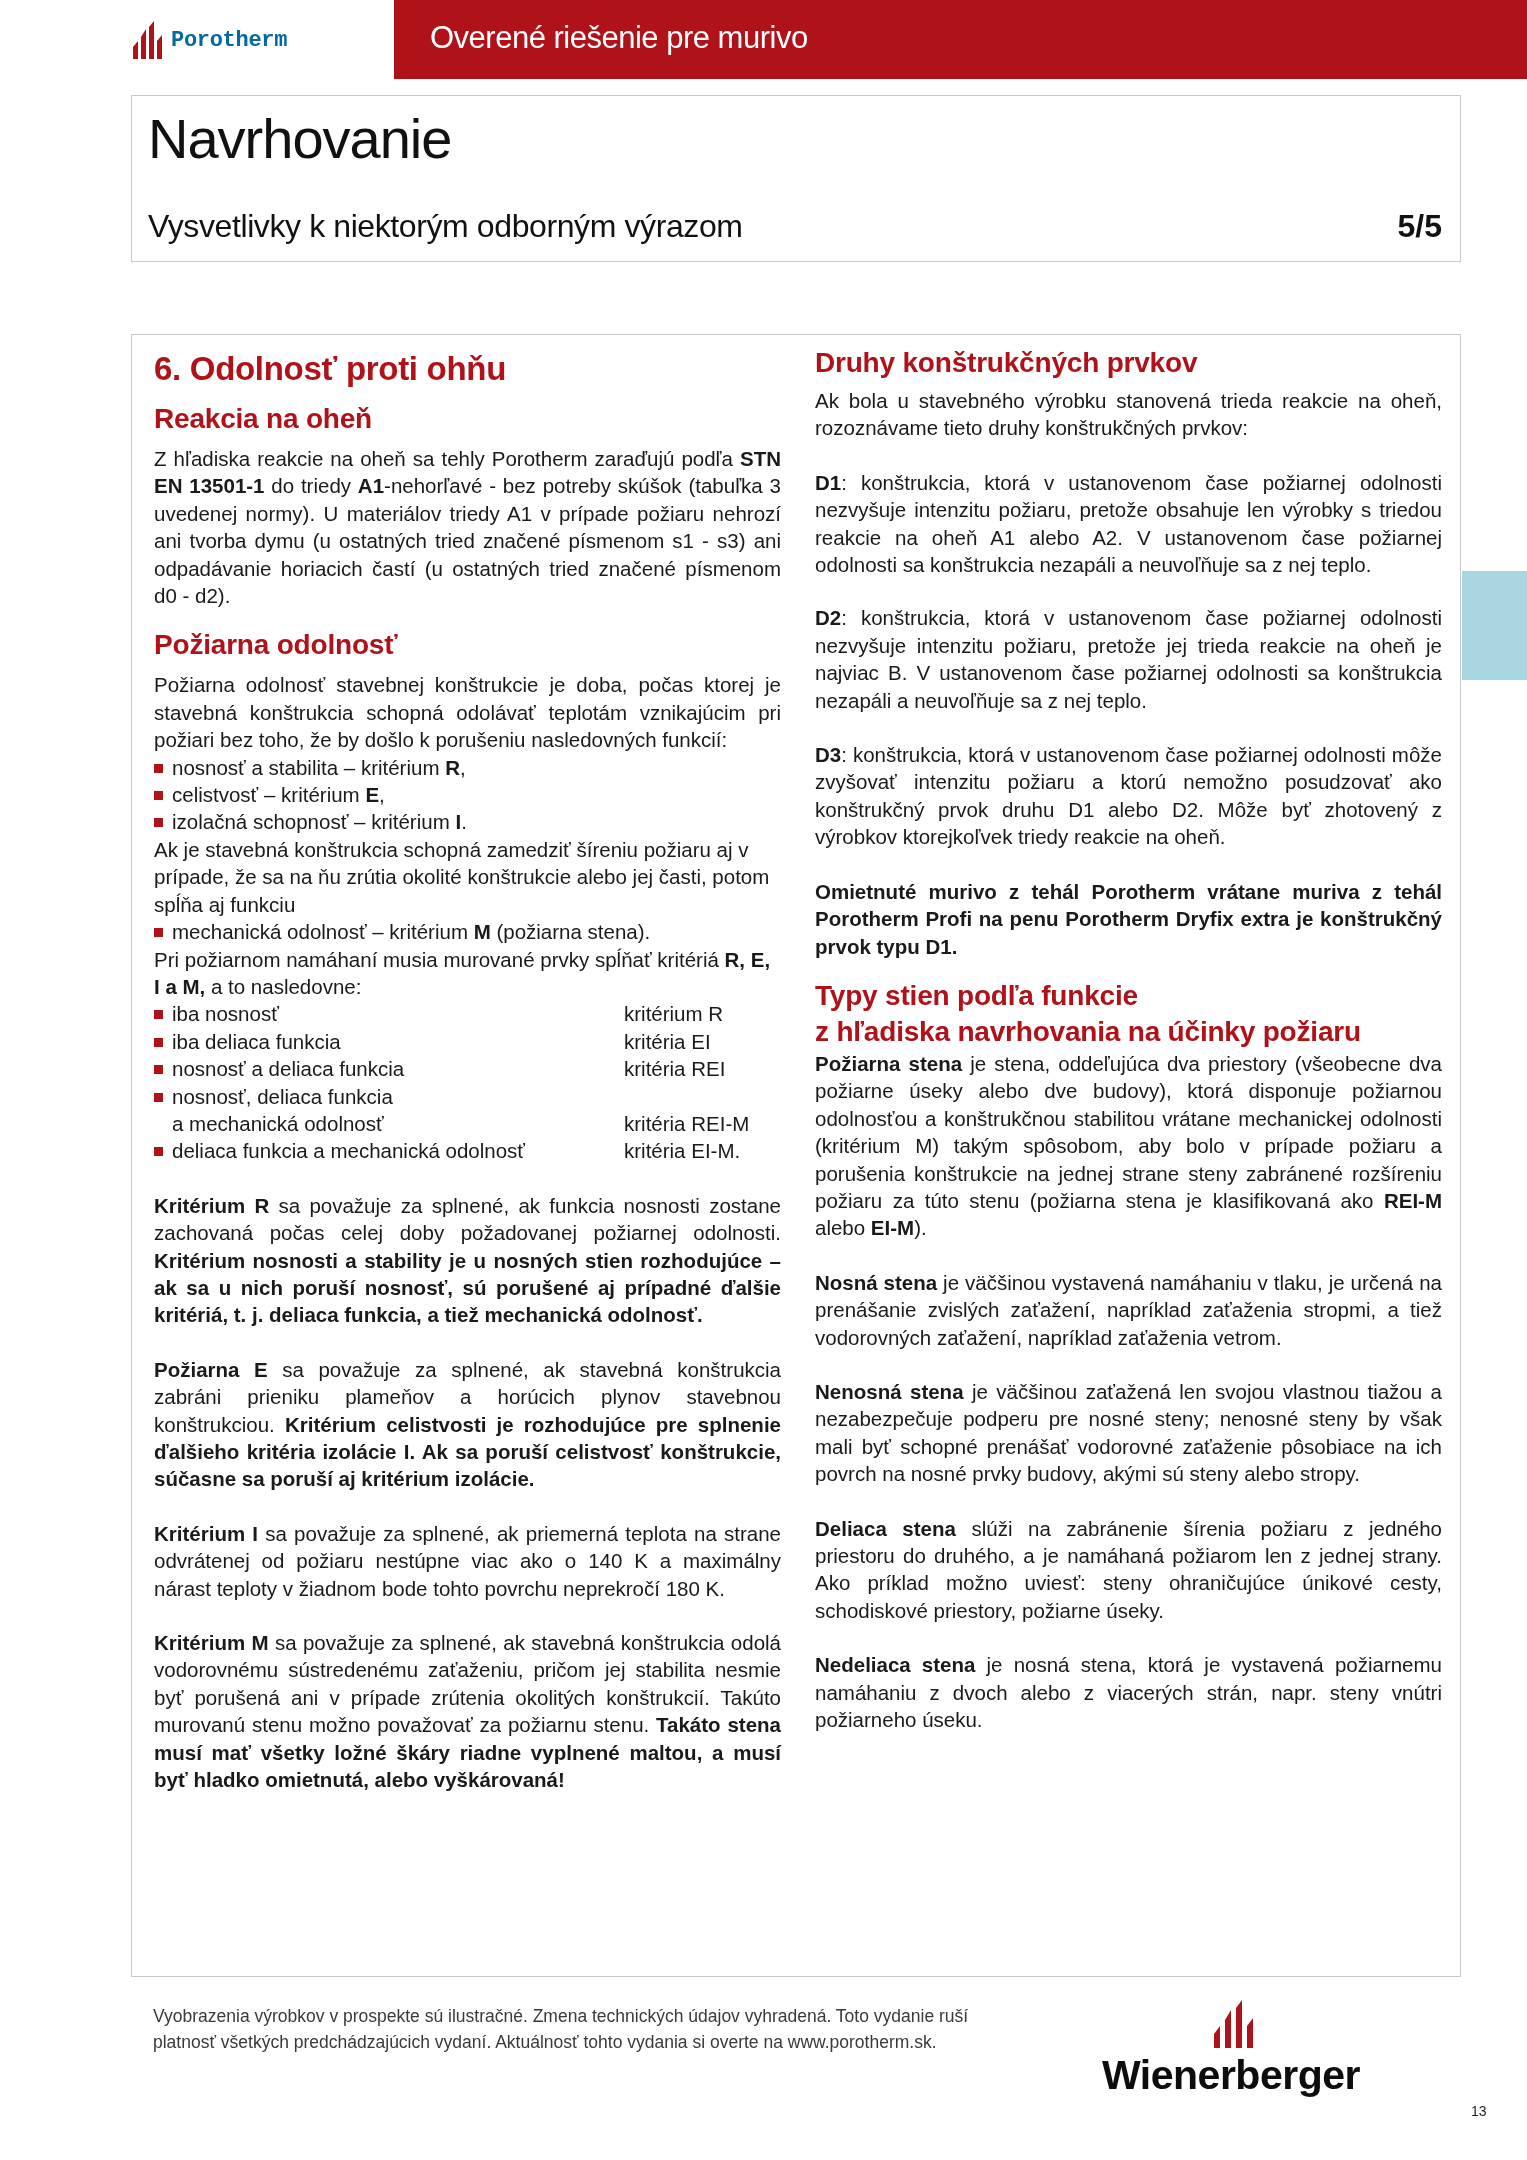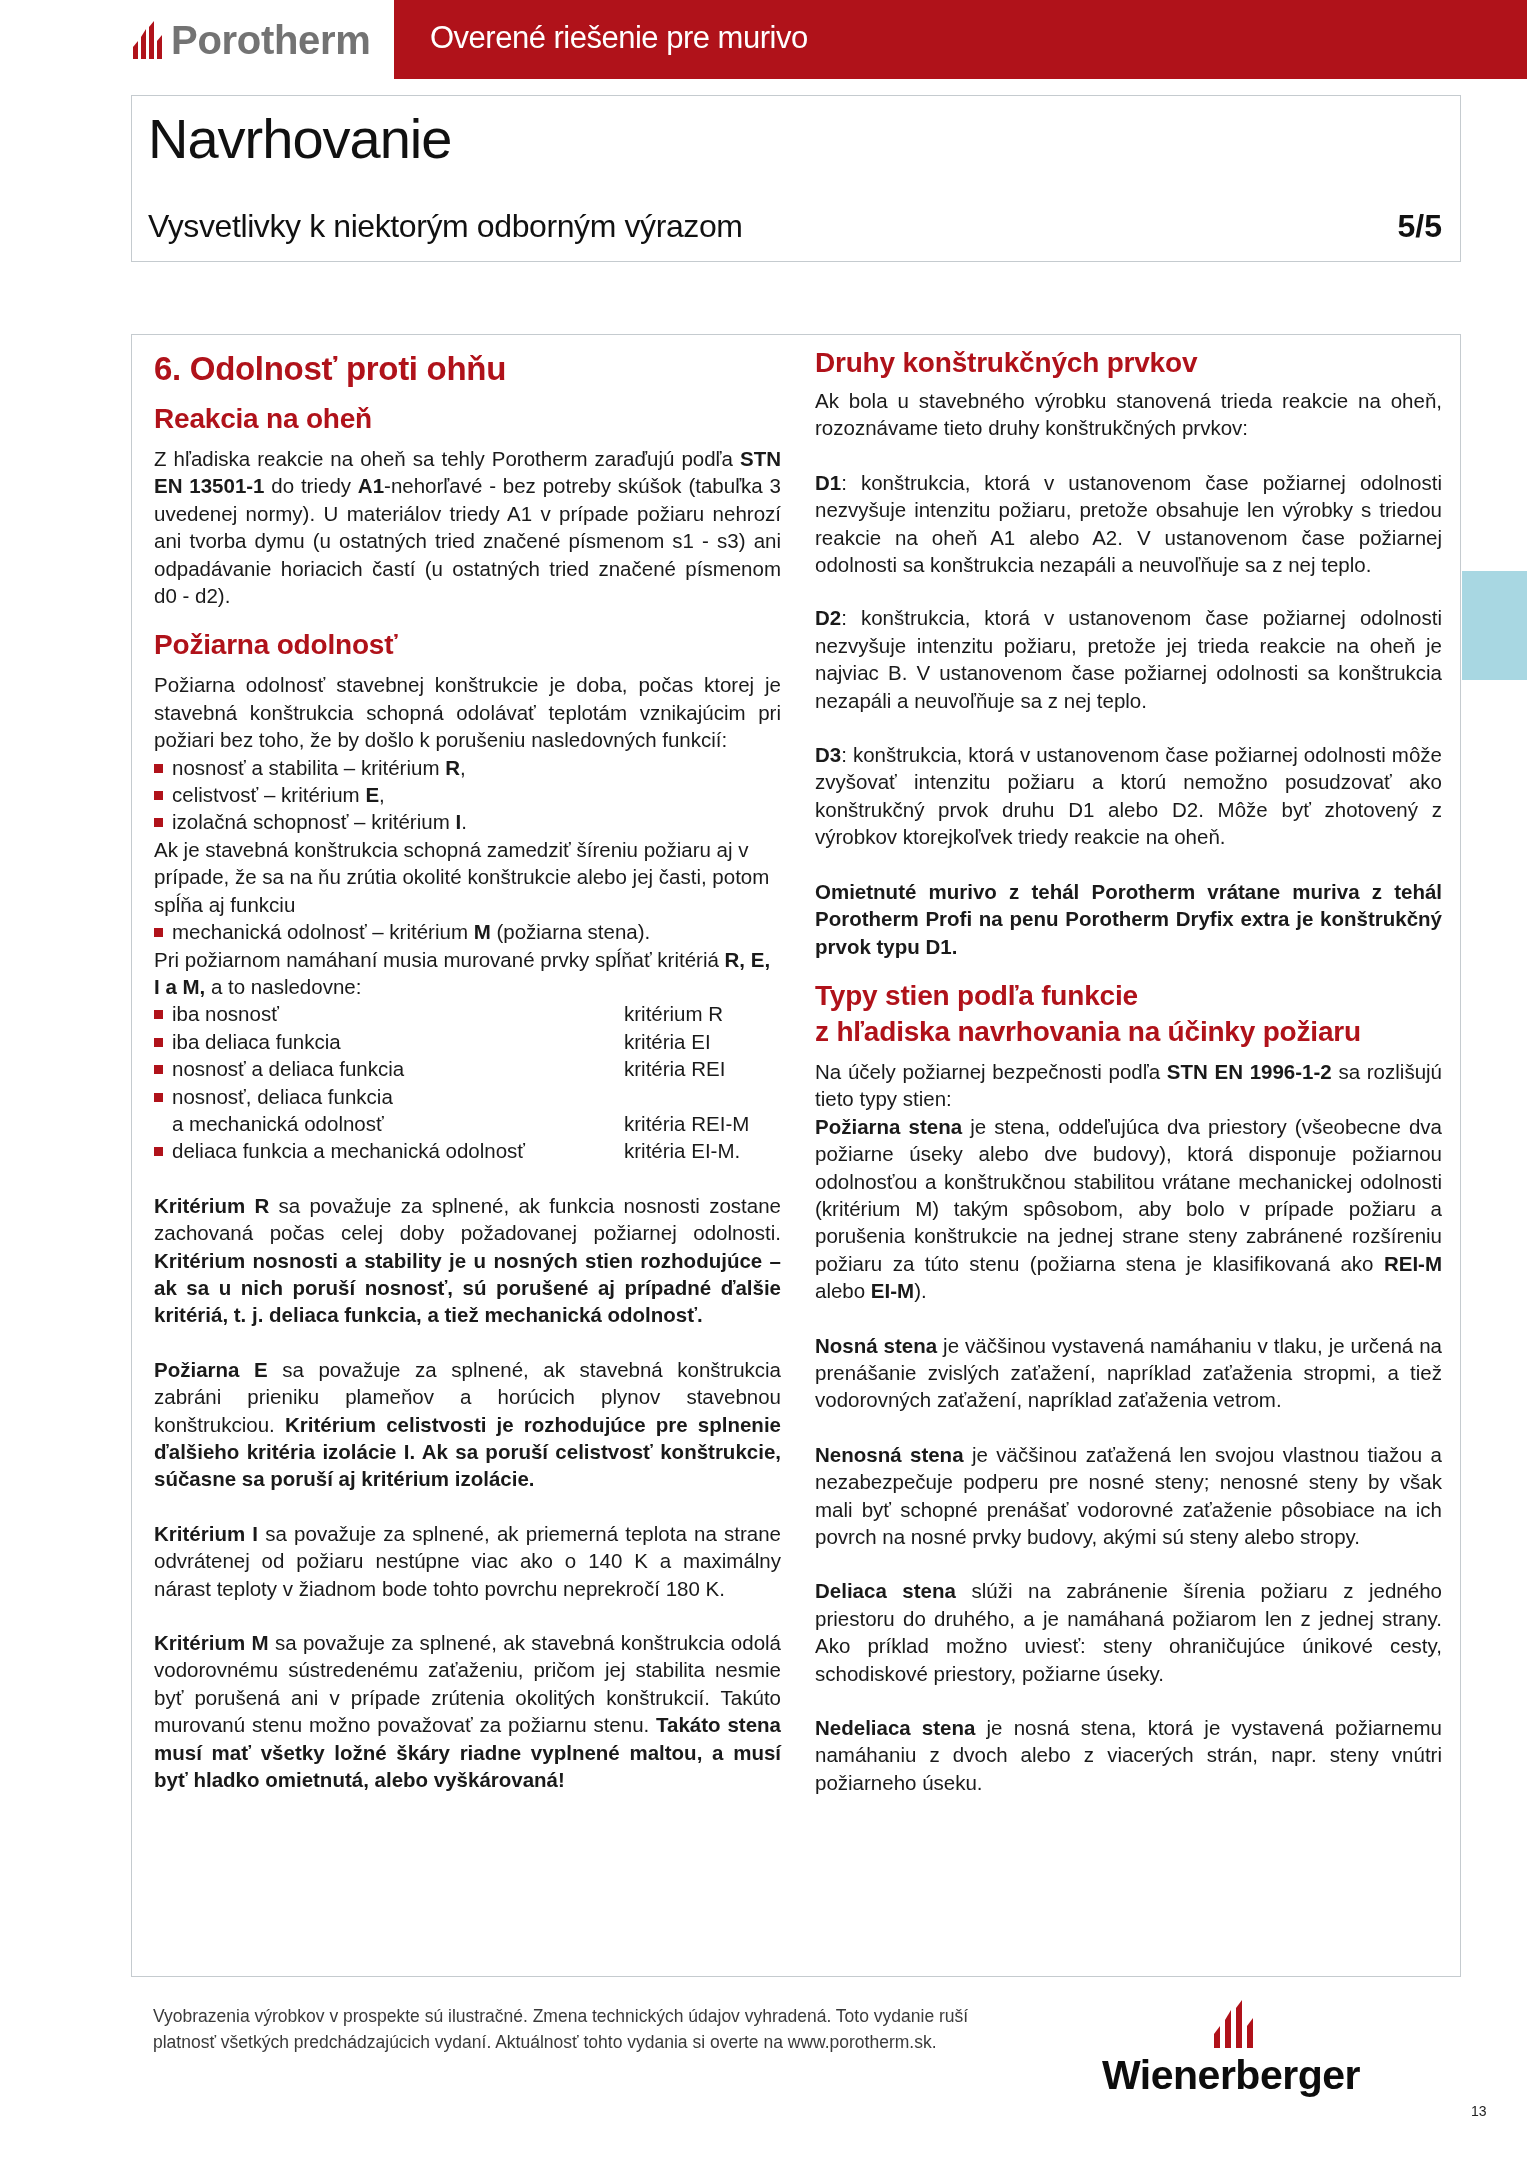--- a/index.html
+++ b/index.html
@@ -1,21 +1,21 @@
 <!DOCTYPE html>
 <html><head>
 <meta charset="utf-8">
 <style>
   * { box-sizing: border-box; margin: 0; padding: 0; }
   html, body { width: 1527px; height: 2160px; background: #ffffff; overflow: hidden; }
   body { position: relative; font-family: "Liberation Sans", sans-serif; color: #1a1a1a; }
 
   .topbar-logo { position: absolute; left: 131px; top: 18px; height: 44px; display: flex; align-items: center; gap: 6px; }
   .topbar-logo svg { display: block; }
-  .logo-word { font-family: Liberation Sans, sans-serif; font-weight: bold; font-size: 40px; color: #737373; letter-spacing: -0.3px; }
+  .logo-word { font-family: Liberation Mono, monospace; font-weight: bold; font-size: 22px; color: #0369a1; letter-spacing: -0.3px; }
   .red-band { position: absolute; left: 394px; top: 0; width: 1133px; height: 79px; background: #b0121a; }
   .red-band .tagline { position: absolute; left: 36px; top: 20px; font-size: 31px; color: #ffffff; font-weight: normal; letter-spacing: -0.5px; }
 
   .header-box { position: absolute; left: 131px; top: 95px; width: 1330px; height: 167px; border: 1.5px solid #c5cbcf; background: #fff; }
   .header-box .title { position: absolute; left: 16px; top: 10px; font-size: 56px; color: #111; letter-spacing: -1px; }
   .header-box .subtitle { position: absolute; left: 16px; top: 112px; font-size: 32px; color: #111; letter-spacing: -0.4px; }
   .header-box .pageof { position: absolute; right: 18px; top: 112px; font-size: 32px; color: #111; font-weight: bold; }
 
   .side-tab { position: absolute; left: 1462px; top: 571px; width: 65px; height: 109px; background: #a8d7e2; }
 
@@ -123,21 +123,20 @@
     <p class="just" style="margin-top:6px;">Ak bola u stavebného výrobku stanovená trieda reakcie na oheň, rozoznávame tieto druhy konštrukčných prvkov:</p>
     <p class="just" style="margin-top:27px;"><b>D1</b><span>: konštrukcia, ktorá v ustanovenom čase požiarnej odolnosti nezvyšuje intenzitu požiaru, pretože obsahuje len výrobky s triedou reakcie na oheň A1 alebo A2. V ustanovenom čase požiarnej odolnosti sa konštrukcia nezapáli a neuvoľňuje sa z nej teplo.</span></p>
     <p class="just" style="margin-top:26px;"><b>D2</b><span>: konštrukcia, ktorá v ustanovenom čase požiarnej odolnosti nezvyšuje intenzitu požiaru, pretože jej trieda reakcie na oheň je najviac B. V ustanovenom čase požiarnej odolnosti sa konštrukcia nezapáli a neuvoľňuje sa z nej teplo.</span></p>
     <p class="just" style="margin-top:27px;"><b>D3</b><span>: konštrukcia, ktorá v ustanovenom čase požiarnej odolnosti môže zvyšovať intenzitu požiaru a ktorú nemožno posudzovať ako konštrukčný prvok druhu D1 alebo D2. Môže byť zhotovený z výrobkov ktorejkoľvek triedy reakcie na oheň.</span></p>
     <p class="just" style="margin-top:27px;"><b>Omietnuté murivo z tehál Porotherm vrátane muriva z tehál Porotherm Profi na penu Porotherm Dryfix extra je konštrukčný prvok typu D1.</b></p>
 
     <div class="h2" style="margin-top:18px;">
       <div>Typy stien podľa funkcie</div>
       <div>z hľadiska navrhovania na účinky požiaru</div>
     </div>
-    <p class="just" style="margin-top:8px;"><span>Na účely požiarnej bezpečnosti podľa </span><b>STN EN 1996-1-2</b><span> sa rozlišujú tieto typy stien:</span></p>
     <p class="just"><b>Požiarna stena</b><span> je stena, oddeľujúca dva priestory (všeobecne dva požiarne úseky alebo dve budovy), ktorá disponuje požiarnou odolnosťou a konštrukčnou stabilitou vrátane mechanickej odolnosti (kritérium M) takým spôsobom, aby bolo v prípade požiaru a porušenia konštrukcie na jednej strane steny zabránené rozšíreniu požiaru za túto stenu (požiarna stena je klasifikovaná ako </span><b>REI-M</b><span> alebo </span><b>EI-M</b><span>).</span></p>
     <p class="just" style="margin-top:27px;"><b>Nosná stena</b><span> je väčšinou vystavená namáhaniu v tlaku, je určená na prenášanie zvislých zaťažení, napríklad zaťaženia stropmi, a tiež vodorovných zaťažení, napríklad zaťaženia vetrom.</span></p>
     <p class="just" style="margin-top:27px;"><b>Nenosná stena</b><span> je väčšinou zaťažená len svojou vlastnou tiažou a nezabezpečuje podperu pre nosné steny; nenosné steny by však mali byť schopné prenášať vodorovné zaťaženie pôsobiace na ich povrch na nosné prvky budovy, akými sú steny alebo stropy.</span></p>
     <p class="just" style="margin-top:27px;"><b>Deliaca stena</b><span> slúži na zabránenie šírenia požiaru z jedného priestoru do druhého, a je namáhaná požiarom len z jednej strany. Ako príklad možno uviesť: steny ohraničujúce únikové cesty, schodiskové priestory, požiarne úseky.</span></p>
     <p class="just" style="margin-top:27px;"><b>Nedeliaca stena</b><span> je nosná stena, ktorá je vystavená požiarnemu namáhaniu z dvoch alebo z viacerých strán, napr. steny vnútri požiarneho úseku.</span></p>
   </div>
 </div>
 
 <div class="footer-text">Vyobrazenia výrobkov v prospekte sú ilustračné. Zmena technických údajov vyhradená. Toto vydanie ruší platnosť všetkých predchádzajúcich vydaní. Aktuálnosť tohto vydania si overte na www.porotherm.sk.</div>
 <div class="footer-logo">

